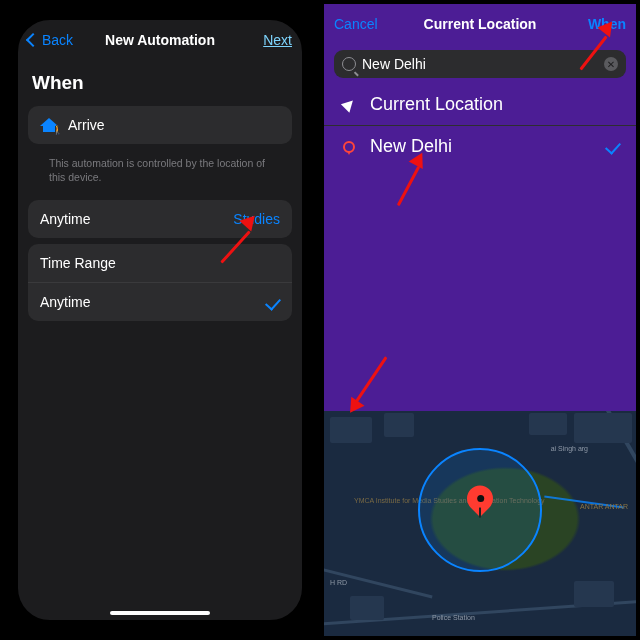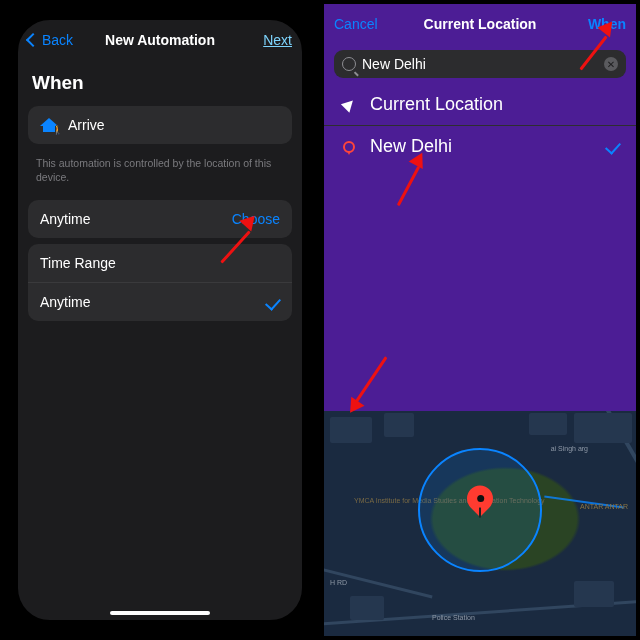--- a/index.html
+++ b/index.html
@@ -16,21 +16,21 @@
   .chev{display:inline-block;width:8px;height:8px;border-left:2px solid #0a84ff;border-bottom:2px solid #0a84ff;transform:rotate(45deg);margin-right:4px;}
   .section-title{font-size:19px;font-weight:700;padding:12px 14px 6px;}
   .cell-group{margin:6px 10px;border-radius:10px;background:#2c2c2e;overflow:hidden;}
   .cell{display:flex;align-items:center;justify-content:space-between;padding:11px 12px;font-size:14px;color:#fff;position:relative;}
   .cell + .cell{border-top:1px solid #3a3a3c;}
   .cell .left{display:flex;align-items:center;gap:10px;}
   .icon-home{position:relative;width:18px;height:14px;}
   .icon-home::before{content:"";position:absolute;left:0;top:0;width:0;height:0;border-left:9px solid transparent;border-right:9px solid transparent;border-bottom:8px solid #0a84ff;}
   .icon-home::after{content:"";position:absolute;left:3px;top:7px;width:12px;height:7px;background:#0a84ff;}
   .walk{position:absolute;right:-6px;bottom:-3px;font-size:9px;color:#aaa;}
-  .caption{font-size:10.5px;color:#7a7a7e;padding:6px 18px 10px;line-height:1.35;}
+  .caption{font-size:10.5px;color:#7a7a7e;padding:6px 31px 10px;line-height:1.35;}
   .link{color:#0a84ff;font-size:14px;}
   .check{display:inline-block;width:12px;height:7px;border-left:2px solid #0a84ff;border-bottom:2px solid #0a84ff;transform:rotate(-48deg);}
   .homebar{position:absolute;bottom:5px;left:50%;width:100px;height:4px;background:#fff;border-radius:3px;transform:translateX(-50%);}
   
   .searchbar{margin:6px 10px;background:#2c2c2e;border-radius:9px;display:flex;align-items:center;padding:6px 8px;gap:6px;}
   .icon-search{width:12px;height:12px;border:1.5px solid #8e8e93;border-radius:50%;position:relative;flex:0 0 auto;}
   .icon-search::after{content:"";position:absolute;right:-4px;bottom:-4px;width:5px;height:1.5px;background:#8e8e93;transform:rotate(45deg);}
   .search-text{flex:1;font-size:14px;color:#fff;}
   .clear{width:14px;height:14px;border-radius:50%;background:#5a5a5e;color:#1c1c1e;font-size:10px;display:flex;align-items:center;justify-content:center;}
   .list{margin:2px 0 0;}
@@ -89,21 +89,21 @@
                 </span>
             <span>Arrive</span>
           </div>
         </div>
       </div>
       <div class="caption">This automation is controlled by the location of this device.</div>
 
       <div class="cell-group">
         <div class="cell">
           <span>Anytime</span>
-          <span class="link">Choose</span>
+          <span class="link">Studies</span>
         </div>
       </div>
 
       <div class="cell-group">
         <div class="cell">
           <span>Time Range</span>
         </div>
         <div class="cell">
           <span>Anytime</span>
           <span class="check"></span>

